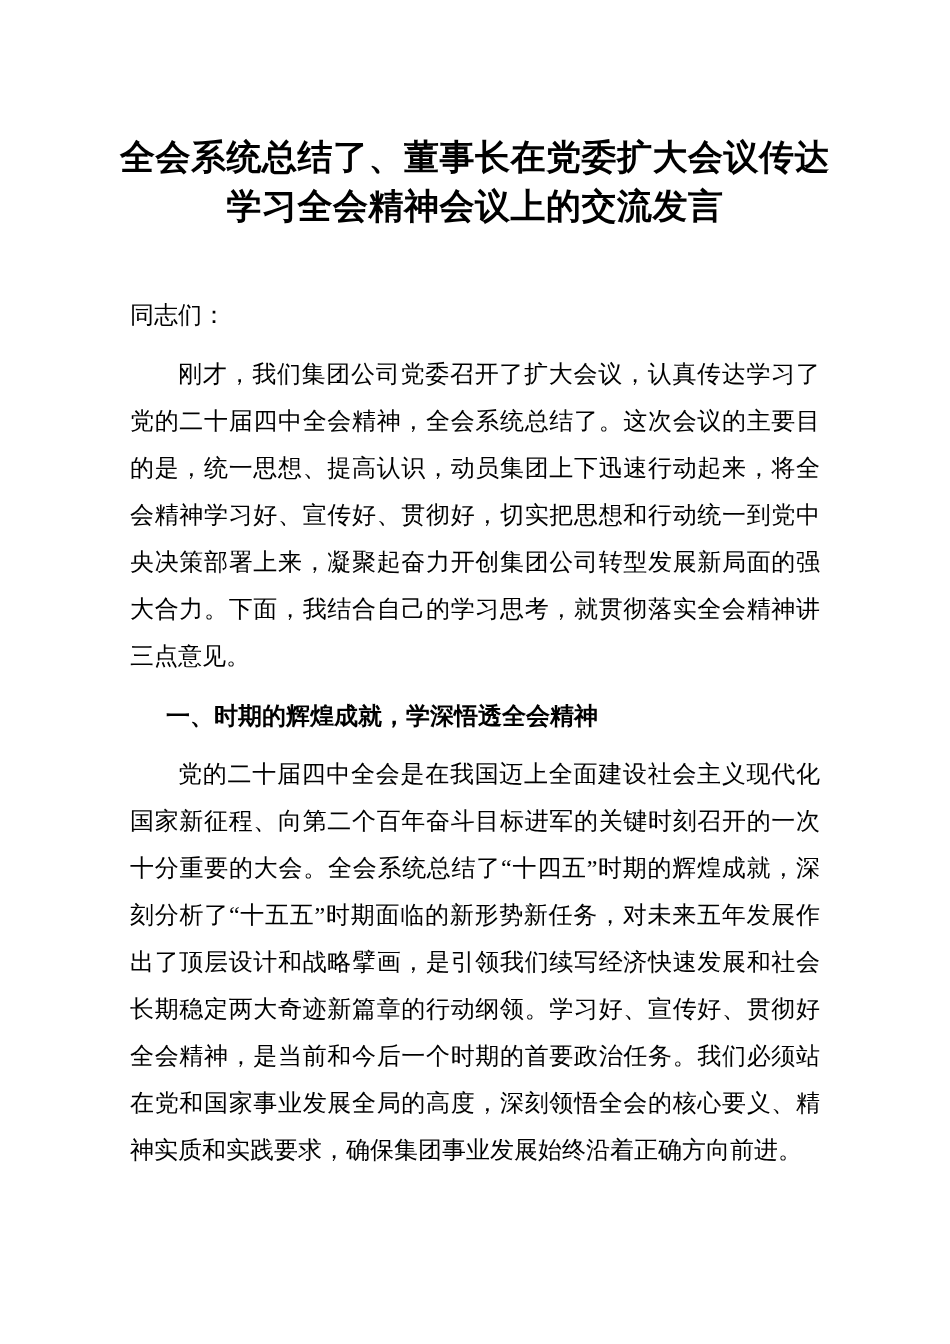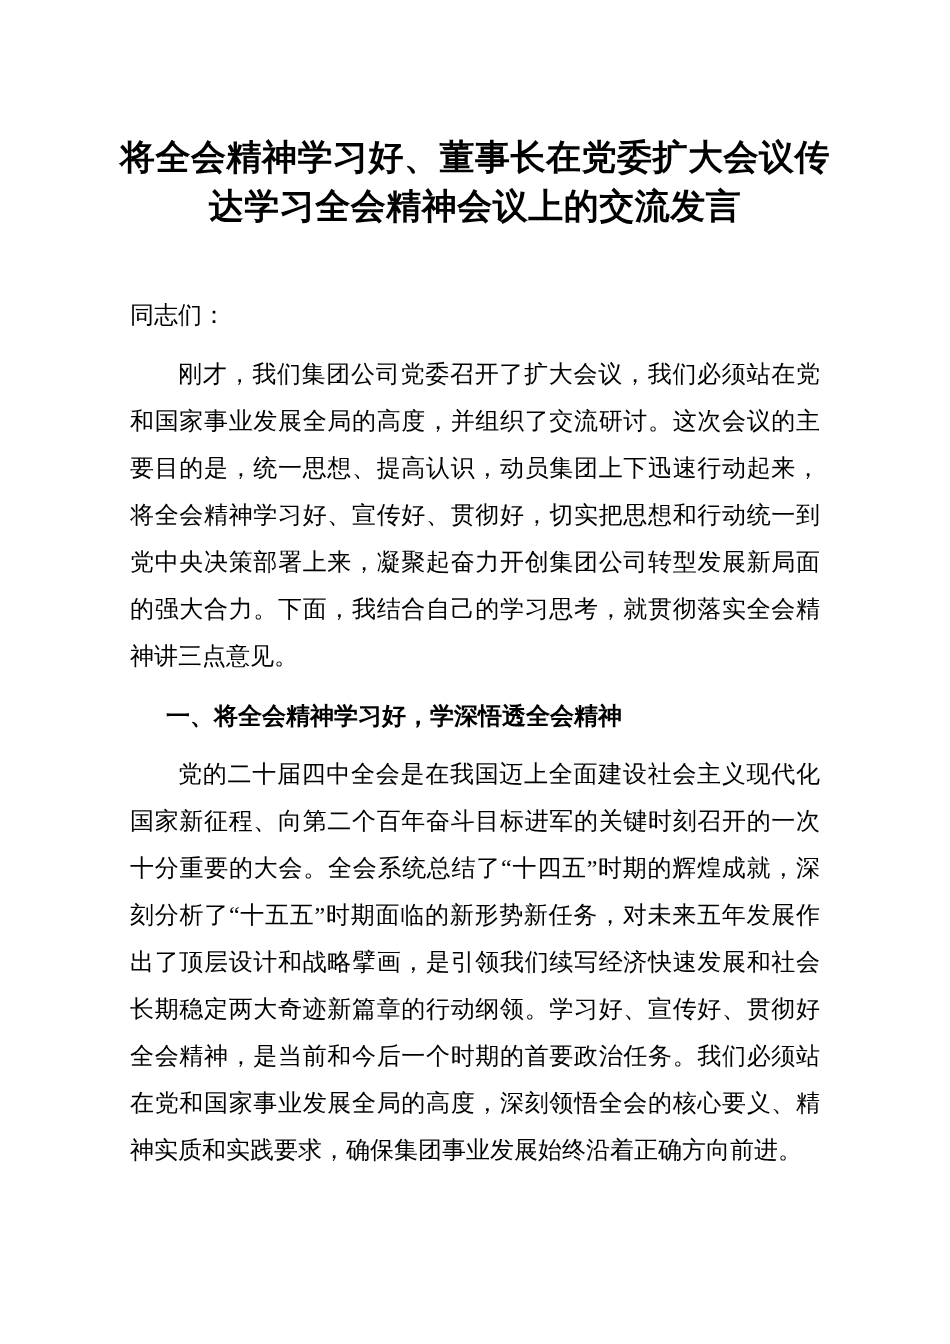--- a/index.html
+++ b/index.html
@@ -45,22 +45,22 @@
     font-weight: 700;
     line-height: 47px;
     text-indent: 2em;
     text-align: justify;
   }
 </style>
 </head>
 <body>
 
 <div class="page">
-  <h1 class="doc-title">将全会精神学习好、董事长在党委扩大会议传达学习全会精神会议上的交流发言</h1>
+  <h1 class="doc-title">全会系统总结了、董事长在党委扩大会议传达学习全会精神会议上的交流发言</h1>
 
   <p class="para">同志们：</p>
 
-  <p class="para indent">刚才，我们集团公司党委召开了扩大会议，我们必须站在党和国家事业发展全局的高度，并组织了交流研讨。这次会议的主要目的是，统一思想、提高认识，动员集团上下迅速行动起来，将全会精神学习好、宣传好、贯彻好，切实把思想和行动统一到党中央决策部署上来，凝聚起奋力开创集团公司转型发展新局面的强大合力。下面，我结合自己的学习思考，就贯彻落实全会精神讲三点意见。</p>
+  <p class="para indent">刚才，我们集团公司党委召开了扩大会议，认真传达学习了党的二十届四中全会精神，全会系统总结了。这次会议的主要目的是，统一思想、提高认识，动员集团上下迅速行动起来，将全会精神学习好、宣传好、贯彻好，切实把思想和行动统一到党中央决策部署上来，凝聚起奋力开创集团公司转型发展新局面的强大合力。下面，我结合自己的学习思考，就贯彻落实全会精神讲三点意见。</p>
 
-  <p class="section-heading">一、将全会精神学习好，学深悟透全会精神</p>
+  <p class="section-heading">一、时期的辉煌成就，学深悟透全会精神</p>
 
   <p class="para indent">党的二十届四中全会是在我国迈上全面建设社会主义现代化国家新征程、向第二个百年奋斗目标进军的关键时刻召开的一次十分重要的大会。全会系统总结了“十四五”时期的辉煌成就，深刻分析了“十五五”时期面临的新形势新任务，对未来五年发展作出了顶层设计和战略擘画，是引领我们续写经济快速发展和社会长期稳定两大奇迹新篇章的行动纲领。学习好、宣传好、贯彻好全会精神，是当前和今后一个时期的首要政治任务。我们必须站在党和国家事业发展全局的高度，深刻领悟全会的核心要义、精神实质和实践要求，确保集团事业发展始终沿着正确方向前进。</p>
 </div>
 
 </body></html>

